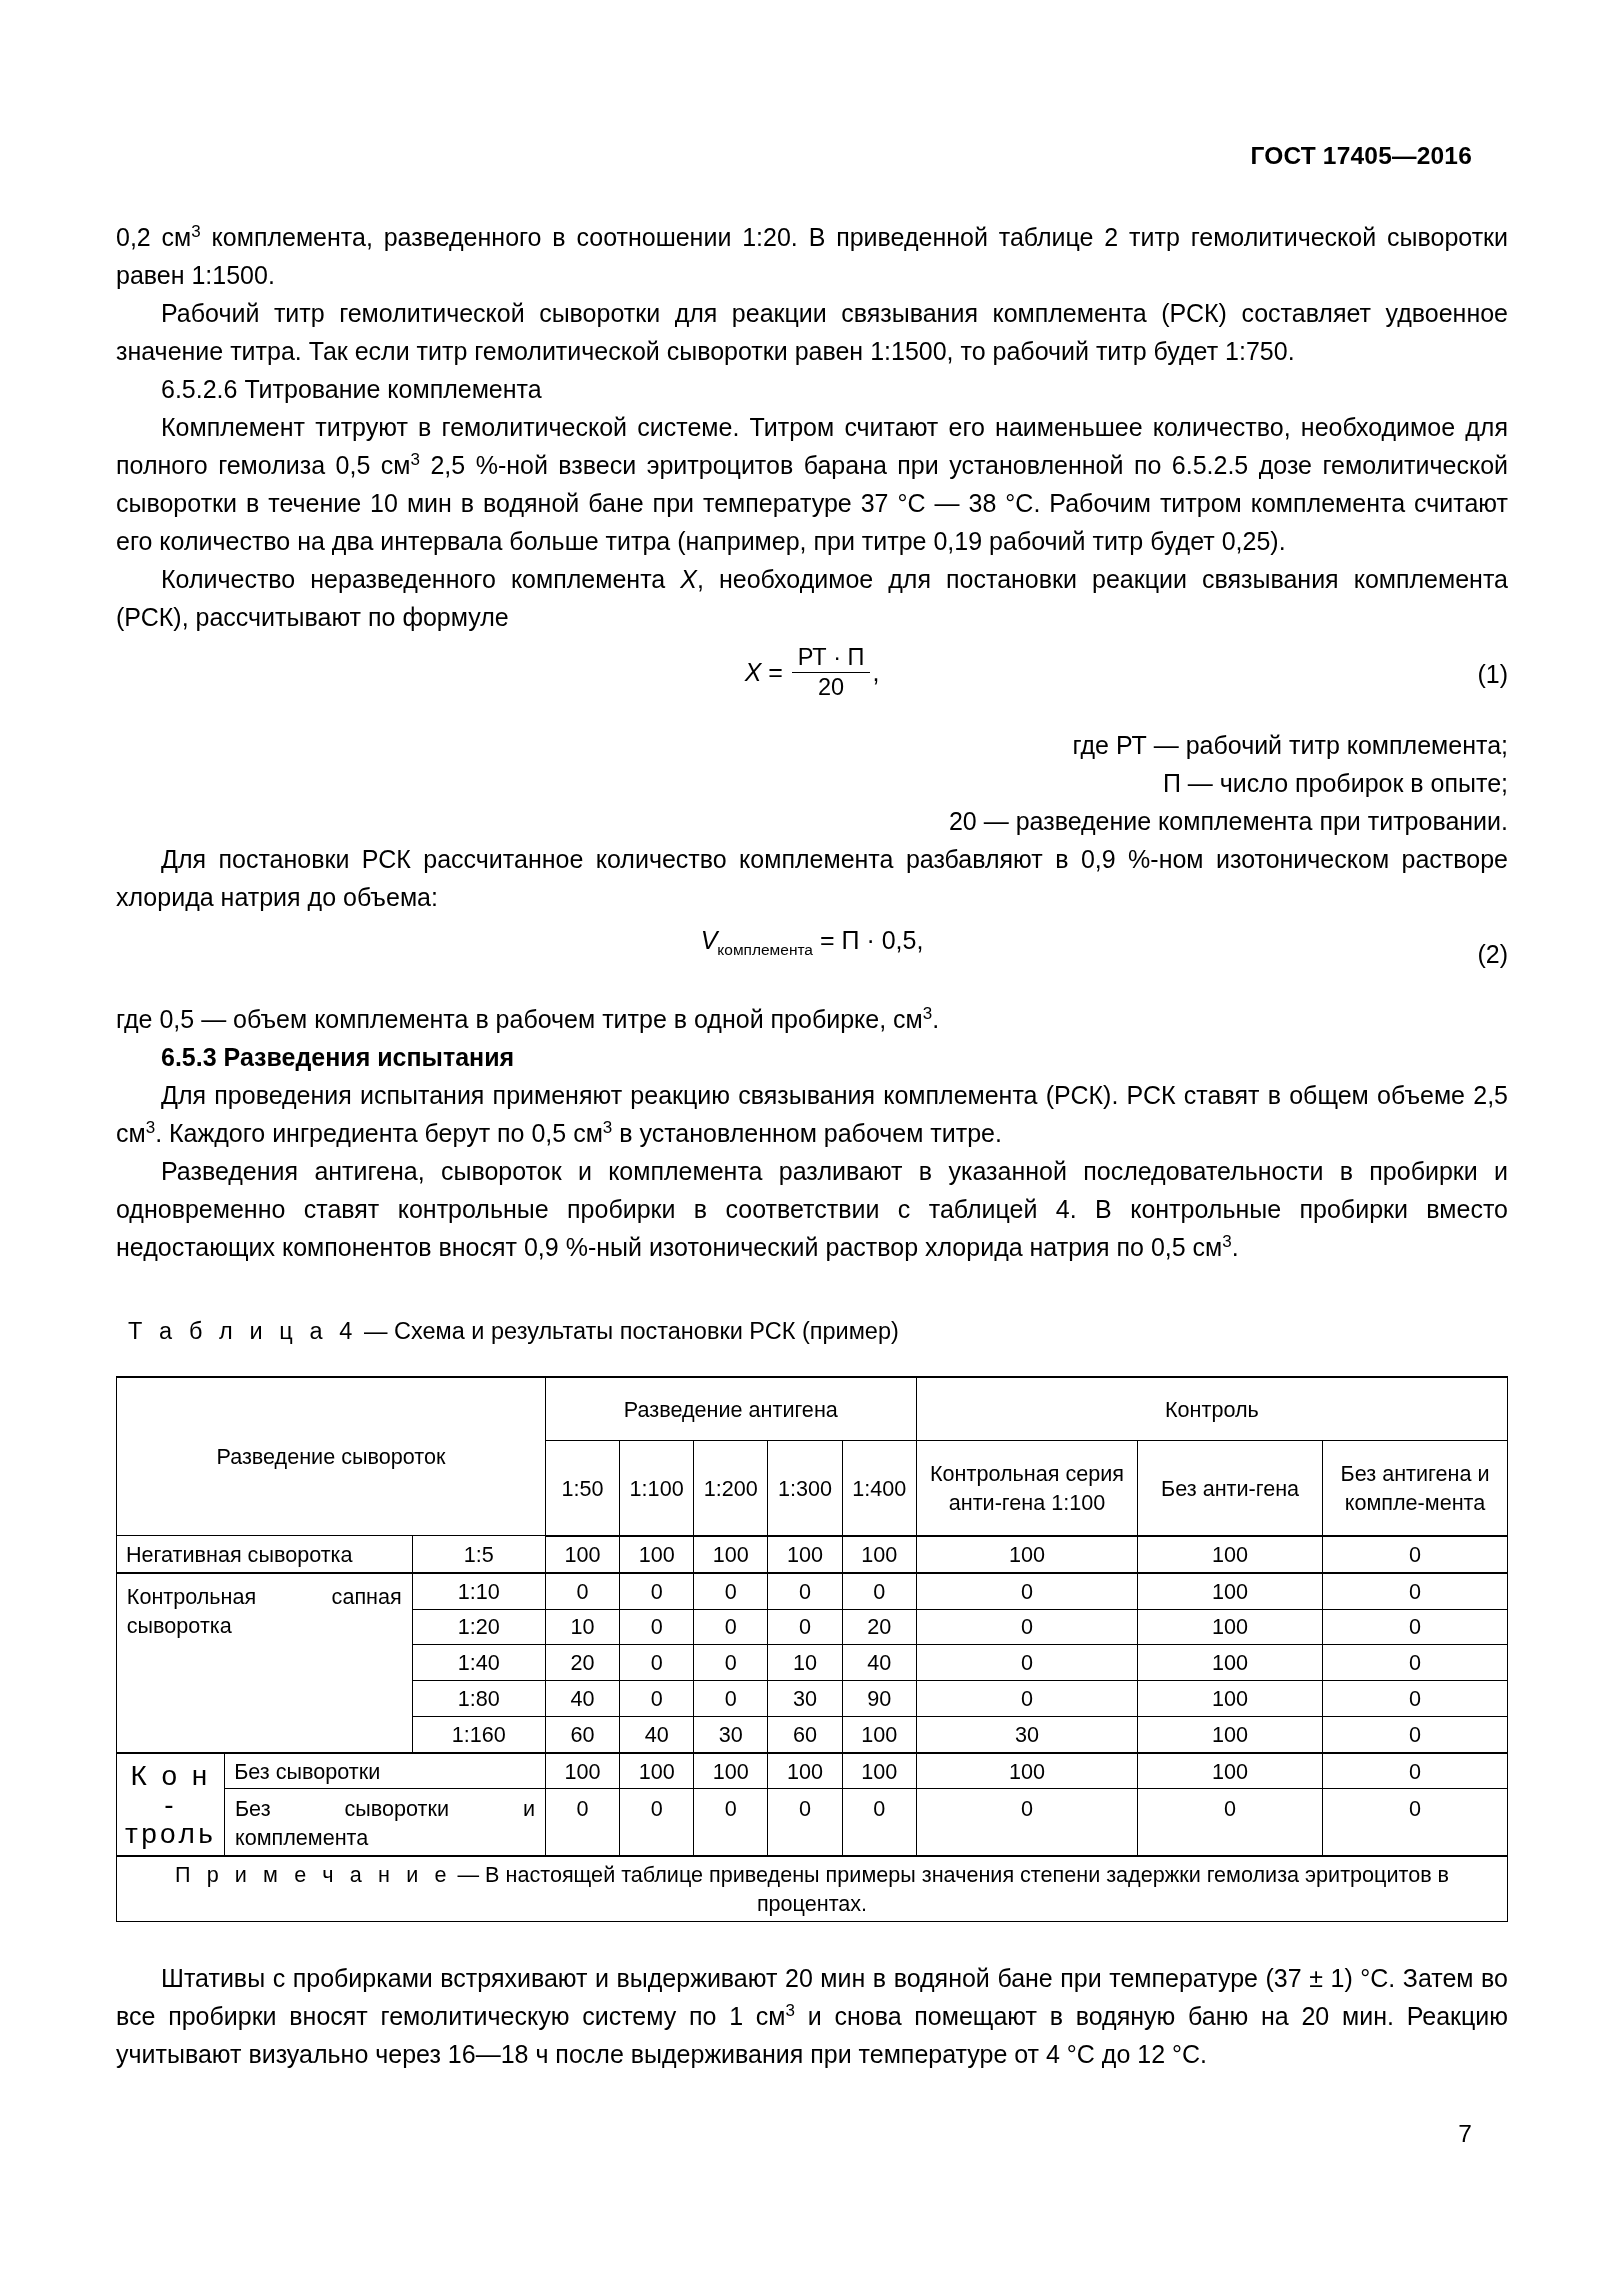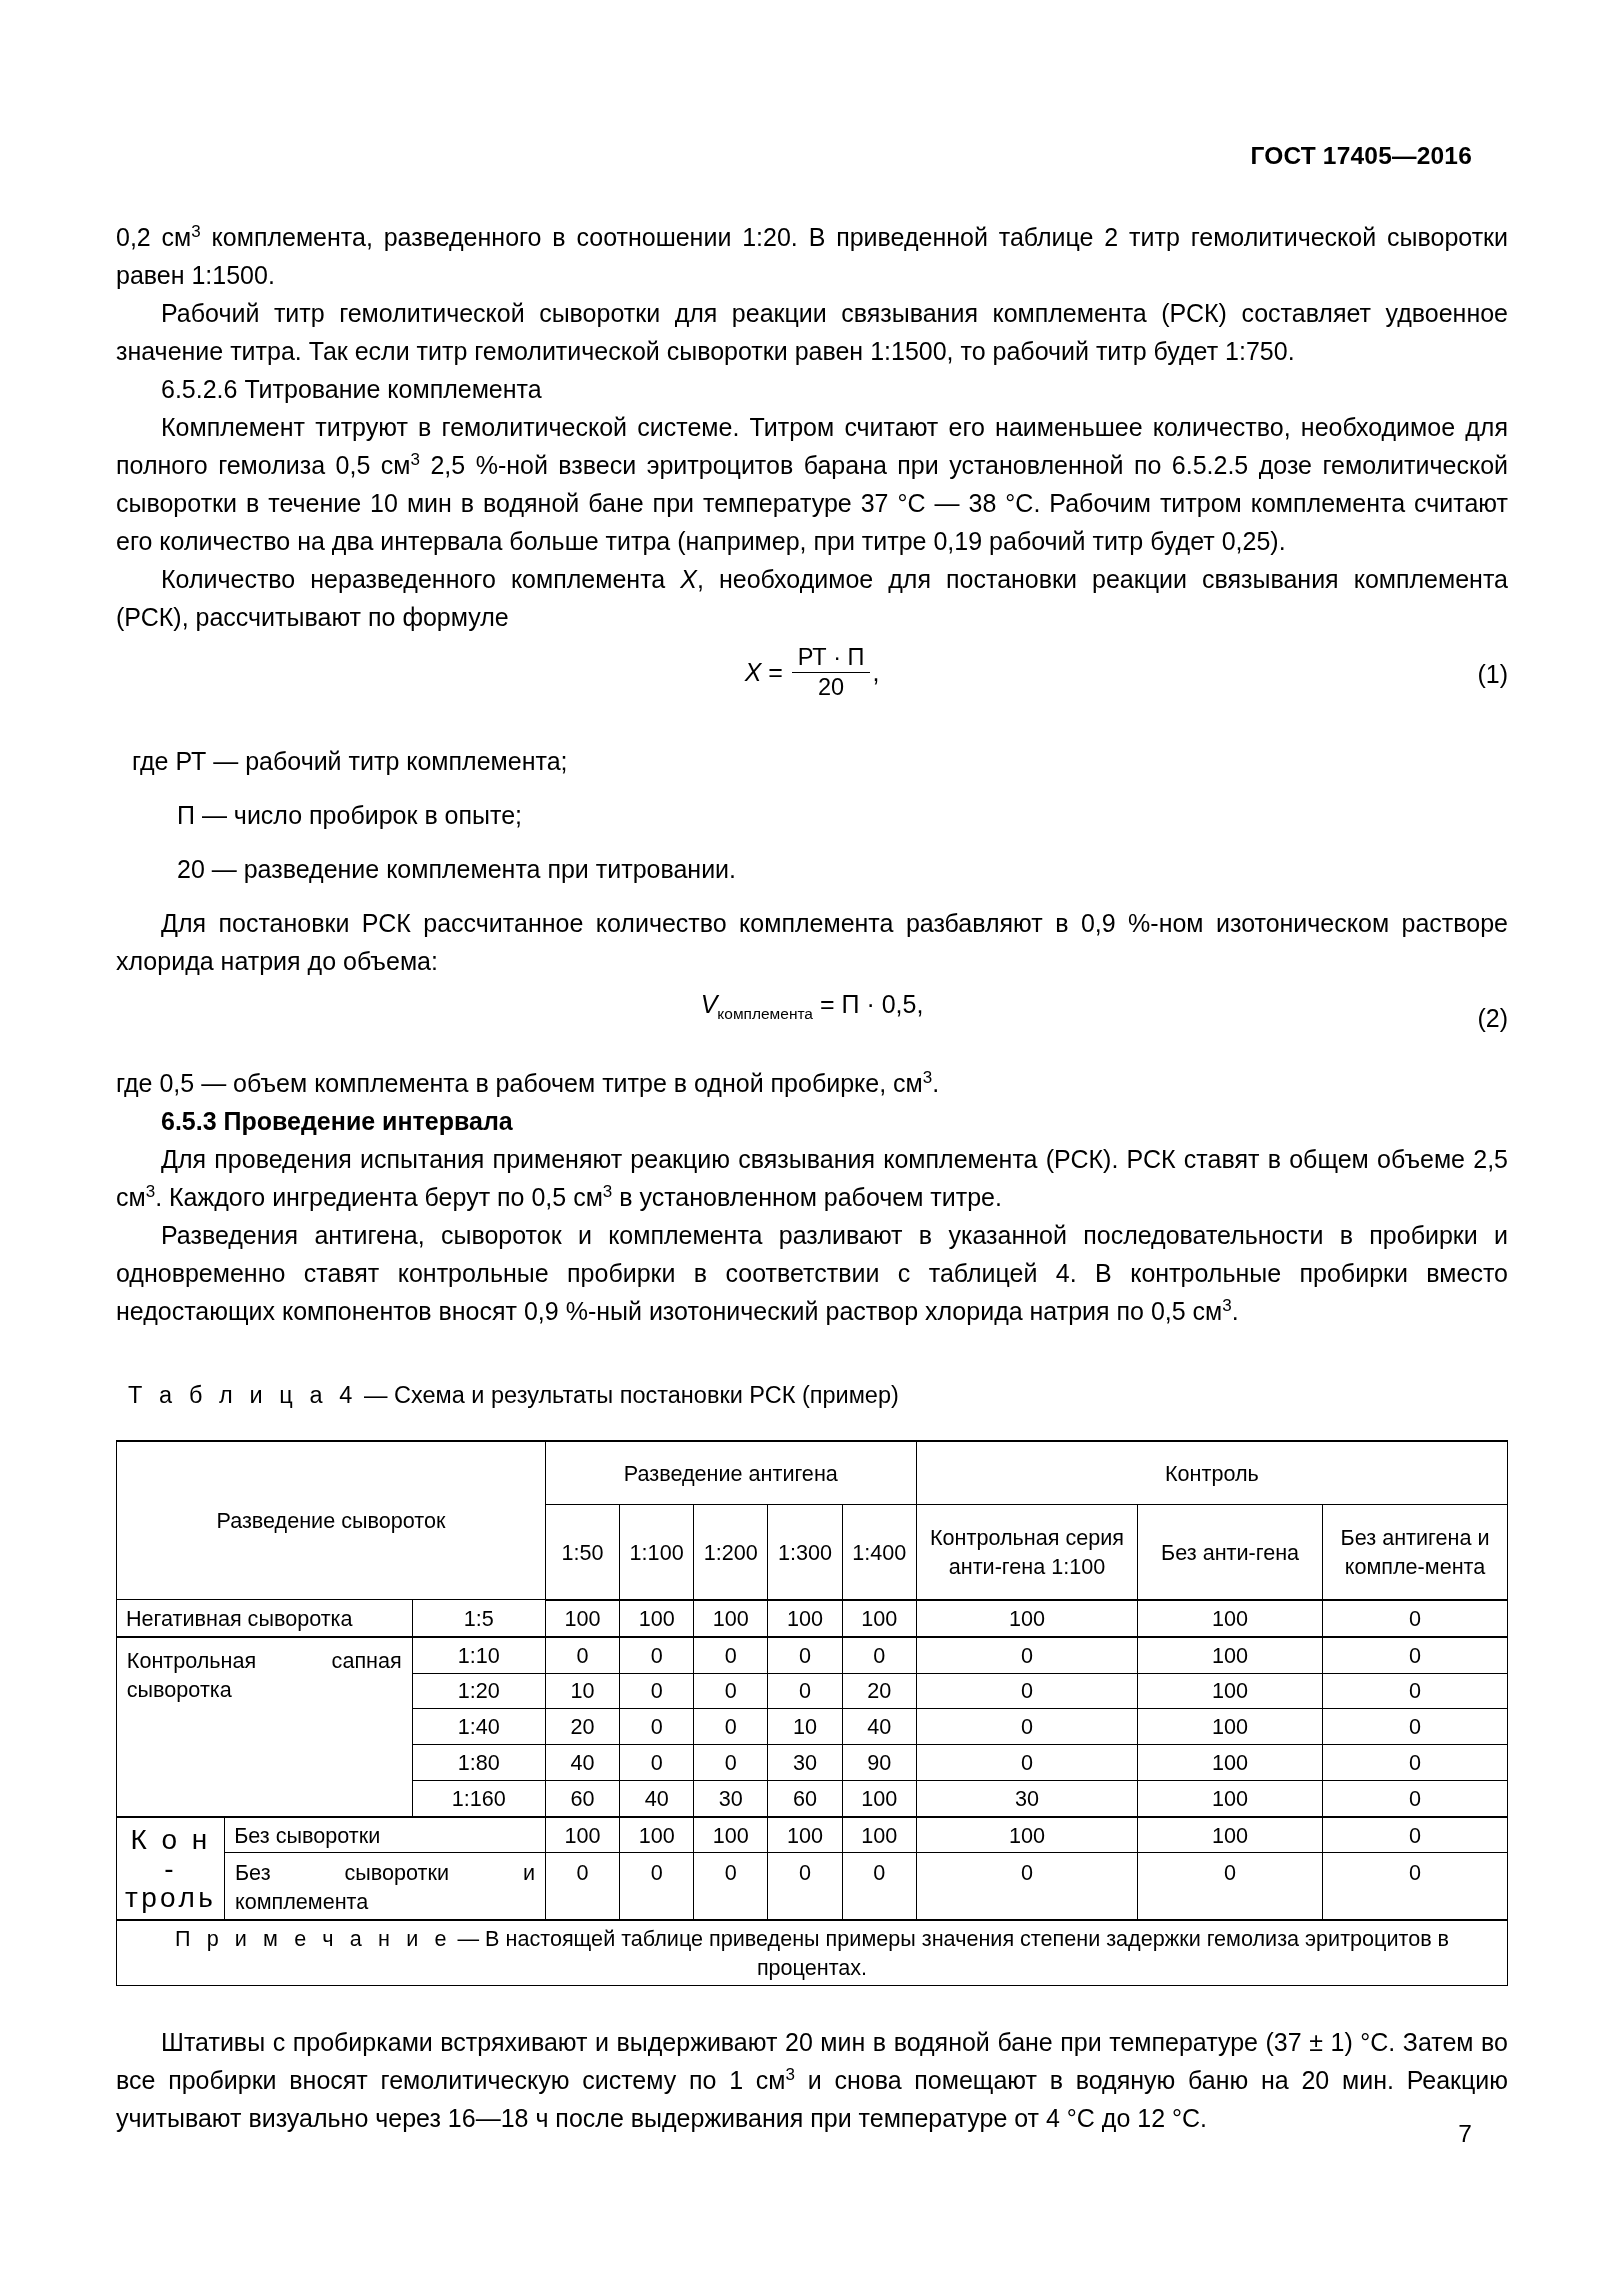--- a/index.html
+++ b/index.html
@@ -100,21 +100,21 @@
     font-size: 25px;
   }
   .fvar { font-style: italic; }
 
   
   .wherelist {
     margin: 0;
     font-size: 25px;
     line-height: 38px;
   }
-  .wherelist .wline { margin: 16px; }
+  .wherelist .wline { margin: 0; text-align: right; }
   .wherelist .wline.ind { padding-left: 45px; }
 
   
   .tbl-caption {
     margin: 12px;
     font-size: 23.5px;
     line-height: 33px;
   }
   .tbl-caption .sp {
     letter-spacing: 5.1px;
@@ -221,21 +221,21 @@
     <div class="formula-row short">
       <div class="formula-center">
         <span class="fvar">V</span><span class="sub">комплемента</span>
         <span>= П · 0,5,</span>
       </div>
       <div class="eqnum">(2)</div>
     </div>
 
     <p class="para noindent"><span>где 0,5 — объем комплемента в рабочем титре в одной пробирке, см</span><span class="sup">3</span><span>.</span></p>
 
-    <p class="para indent bold">6.5.3 Проведение интервала</p>
+    <p class="para indent bold">6.5.3 Разведения испытания</p>
 
     <p class="para indent"><span>Для проведения испытания применяют реакцию связывания комплемента (РСК). РСК ставят в общем объеме 2,5 см</span><span class="sup">3</span><span>. Каждого ингредиента берут по 0,5 см</span><span class="sup">3</span><span> в установленном рабочем титре.</span></p>
 
     <p class="para indent"><span>Разведения антигена, сывороток и комплемента разливают в указанной последовательности в пробирки и одновременно ставят контрольные пробирки в соответствии с таблицей 4. В контрольные пробирки вместо недостающих компонентов вносят 0,9 %-ный изотонический раствор хлорида натрия по 0,5 см</span><span class="sup">3</span><span>.</span></p>
 
     <div class="spacer-38"></div>
 
     <p class="tbl-caption"><span class="sp">Т а б л и ц а  4</span><span> — Схема и результаты постановки РСК (пример)</span></p>
 
     <div class="spacer-16"></div>

